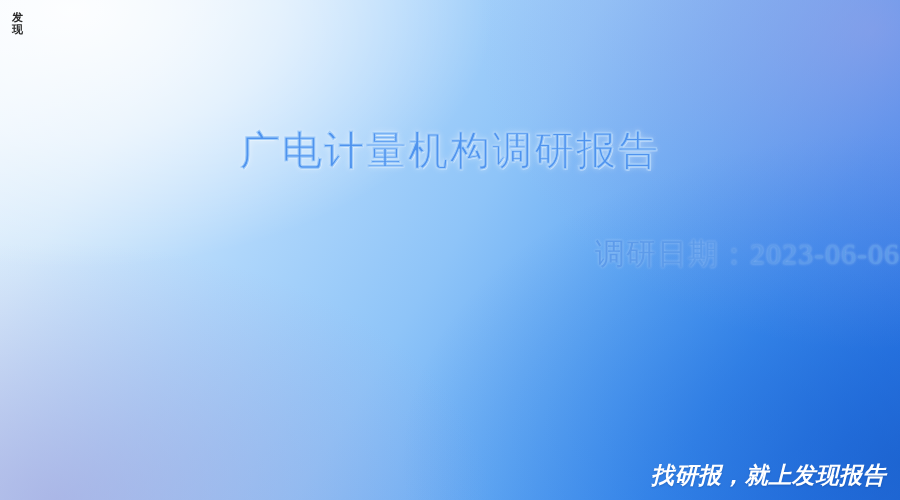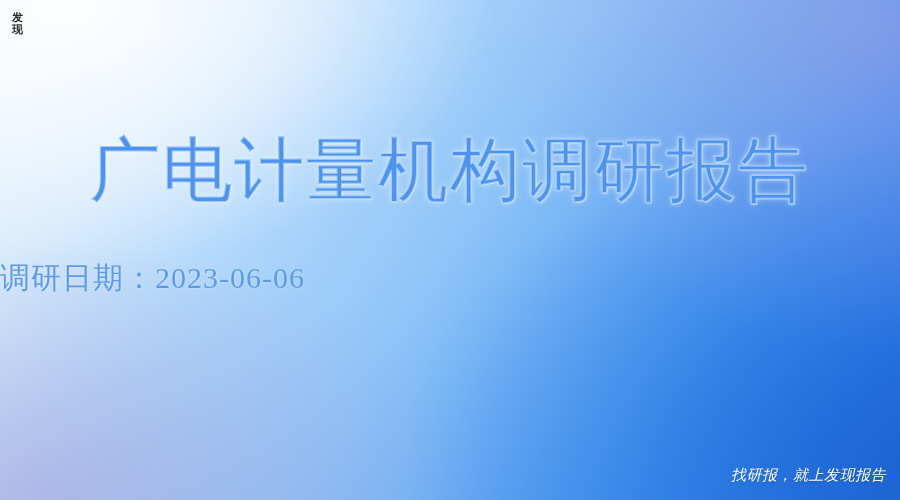--- a/index.html
+++ b/index.html
@@ -110,63 +110,62 @@
   .title-block {
     position: absolute;
     left: 0;
     right: 0;
     top: 88px;
     text-align: center;
   }
   .main-title {
     display: inline-block;
     font-family: "Liberation Serif", "DejaVu Serif", serif;
-    font-size: 70px;
+    font-size: 40px;
     line-height: 72px;
     font-weight: 400;
     letter-spacing: 2px;
     color: #4f93ee;
     -webkit-text-stroke: 1.1px #9ecbfa;
     text-shadow:
       0 0 2px rgba(255,255,255,0.85),
       0 0 6px rgba(255,255,255,0.55),
       1px 1px 0 rgba(255,255,255,0.40);
     white-space: nowrap;
   }
 
   
   .subtitle-block {
     position: absolute;
     left: 0;
     right: 0;
     top: 234px;
-    text-align: left;
-    margin-top: 24px;
+    text-align: right;
   }
   .subtitle {
     display: inline-block;
     font-family: "Liberation Serif", "DejaVu Serif", serif;
     font-size: 30px;
     line-height: 40px;
     font-weight: 400;
     letter-spacing: 1px;
     color: #5d9bea;
     text-shadow: 0 0 3px rgba(255,255,255,0.40);
     white-space: nowrap;
   }
 
   
   .tagline {
     position: absolute;
     right: 14px;
     bottom: 14px;
     font-family: "Liberation Sans", sans-serif;
-    font-size: 15px;
+    font-size: 23px;
     line-height: 22px;
-    font-weight: 400;
+    font-weight: 700;
     font-style: italic;
     color: #ffffff;
     letter-spacing: 0.5px;
     white-space: nowrap;
     text-shadow: 0 1px 2px rgba(10,50,120,0.30);
   }
 </style>
 </head>
 <body>
 

